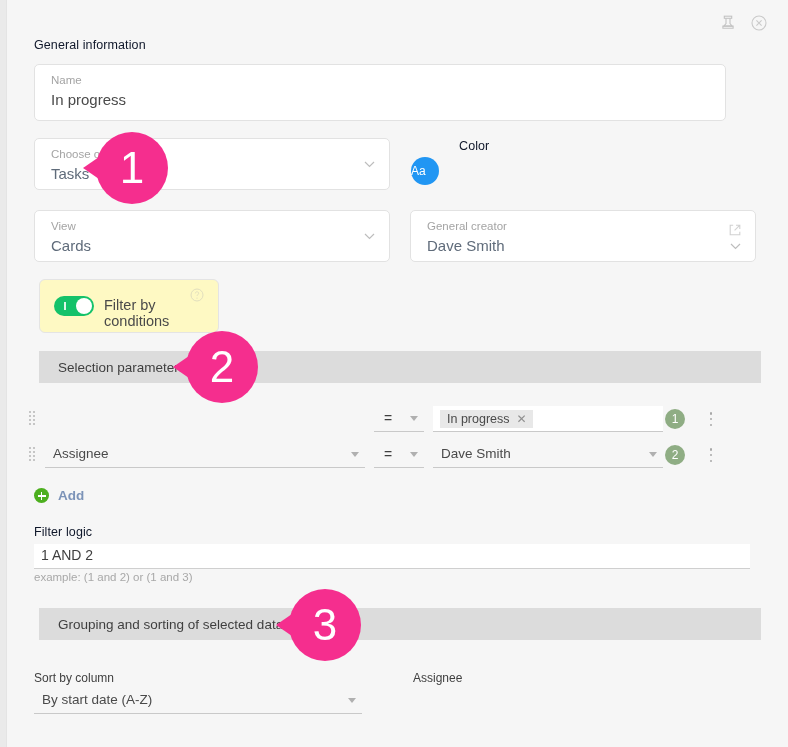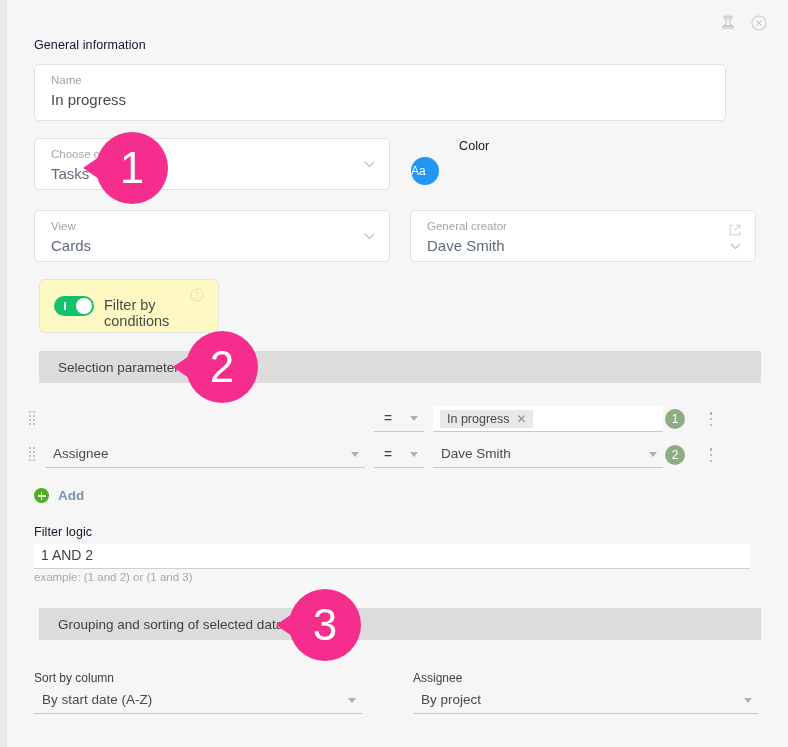--- a/index.html
+++ b/index.html
@@ -373,24 +373,20 @@
     <span>Grouping and sorting of selected data</span>
   </div>
 
   <div class="botlabel" style="left:27px; top:671px;">Sort by column</div>
   <div class="uline" style="left:27px; top:688px; width:328px;">
     <div class="txt">By start date (A-Z)</div>
     <div class="caret"></div>
   </div>
 
   <div class="botlabel" style="left:406px; top:671px;">Assignee</div>
-  <div class="uline" style="left:406px; top:688px; width:345px;">
-    <div class="txt">By project</div>
-    <div class="caret"></div>
-  </div>
 
   <div class="callout" style="left:89px; top:132px;">
     <span>1</span>
   </div>
   <div class="callout" style="left:179px; top:331px;">
     <span>2</span>
   </div>
   <div class="callout" style="left:282px; top:589px;">
     <span>3</span>
   </div>

